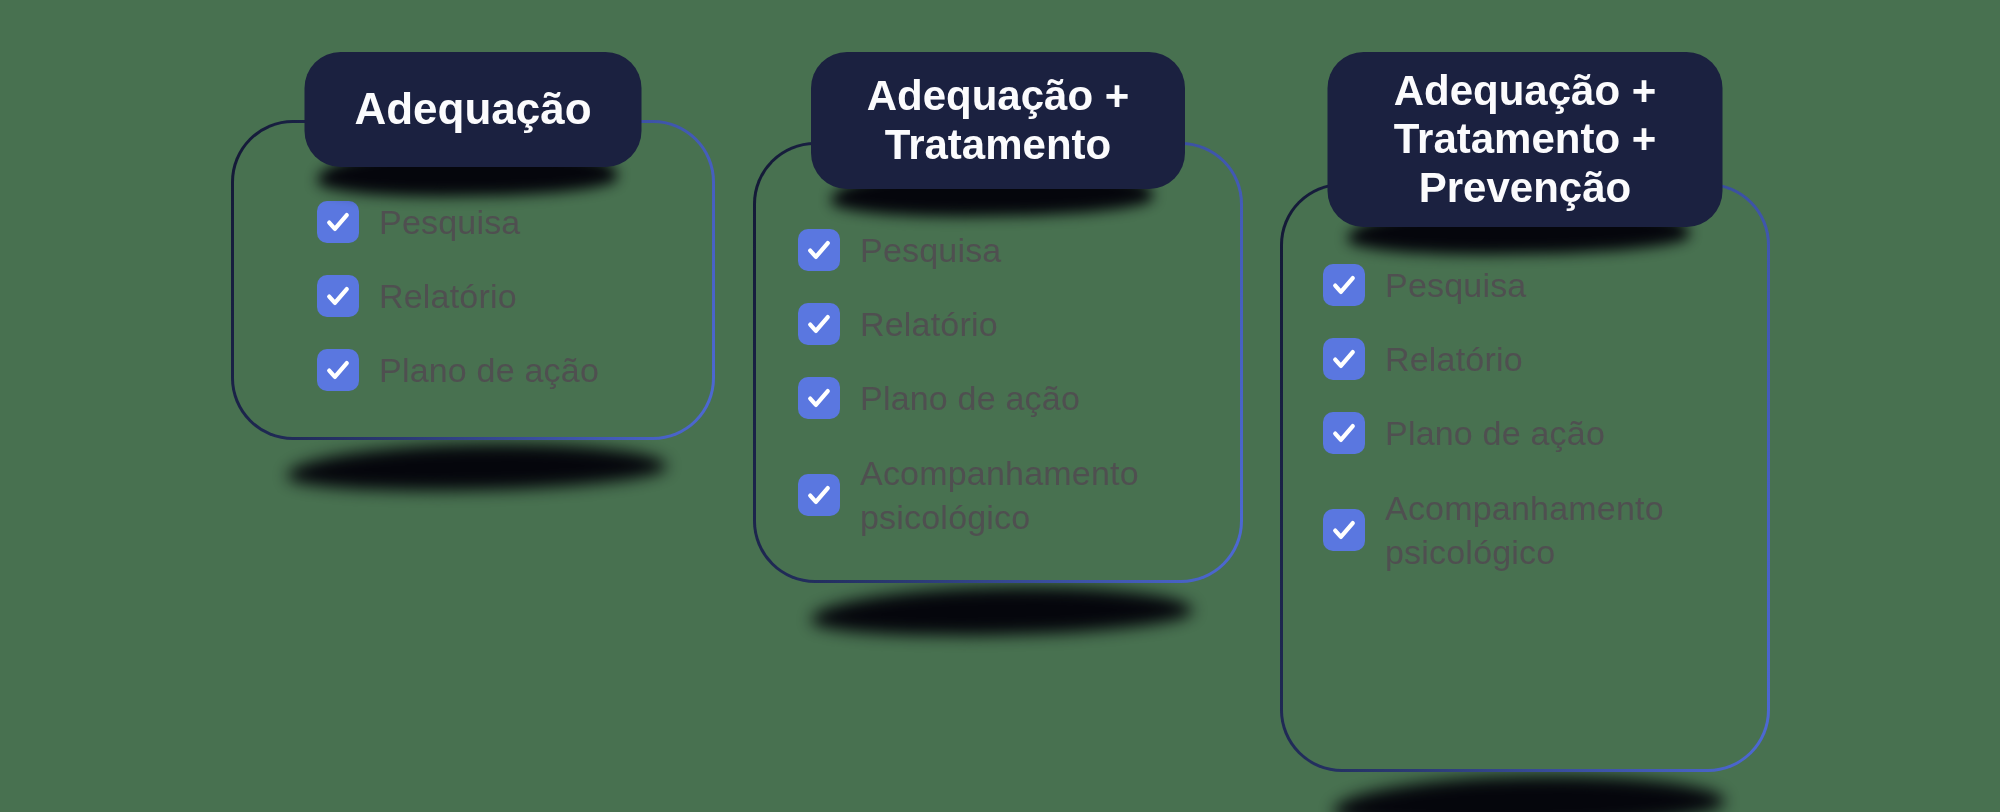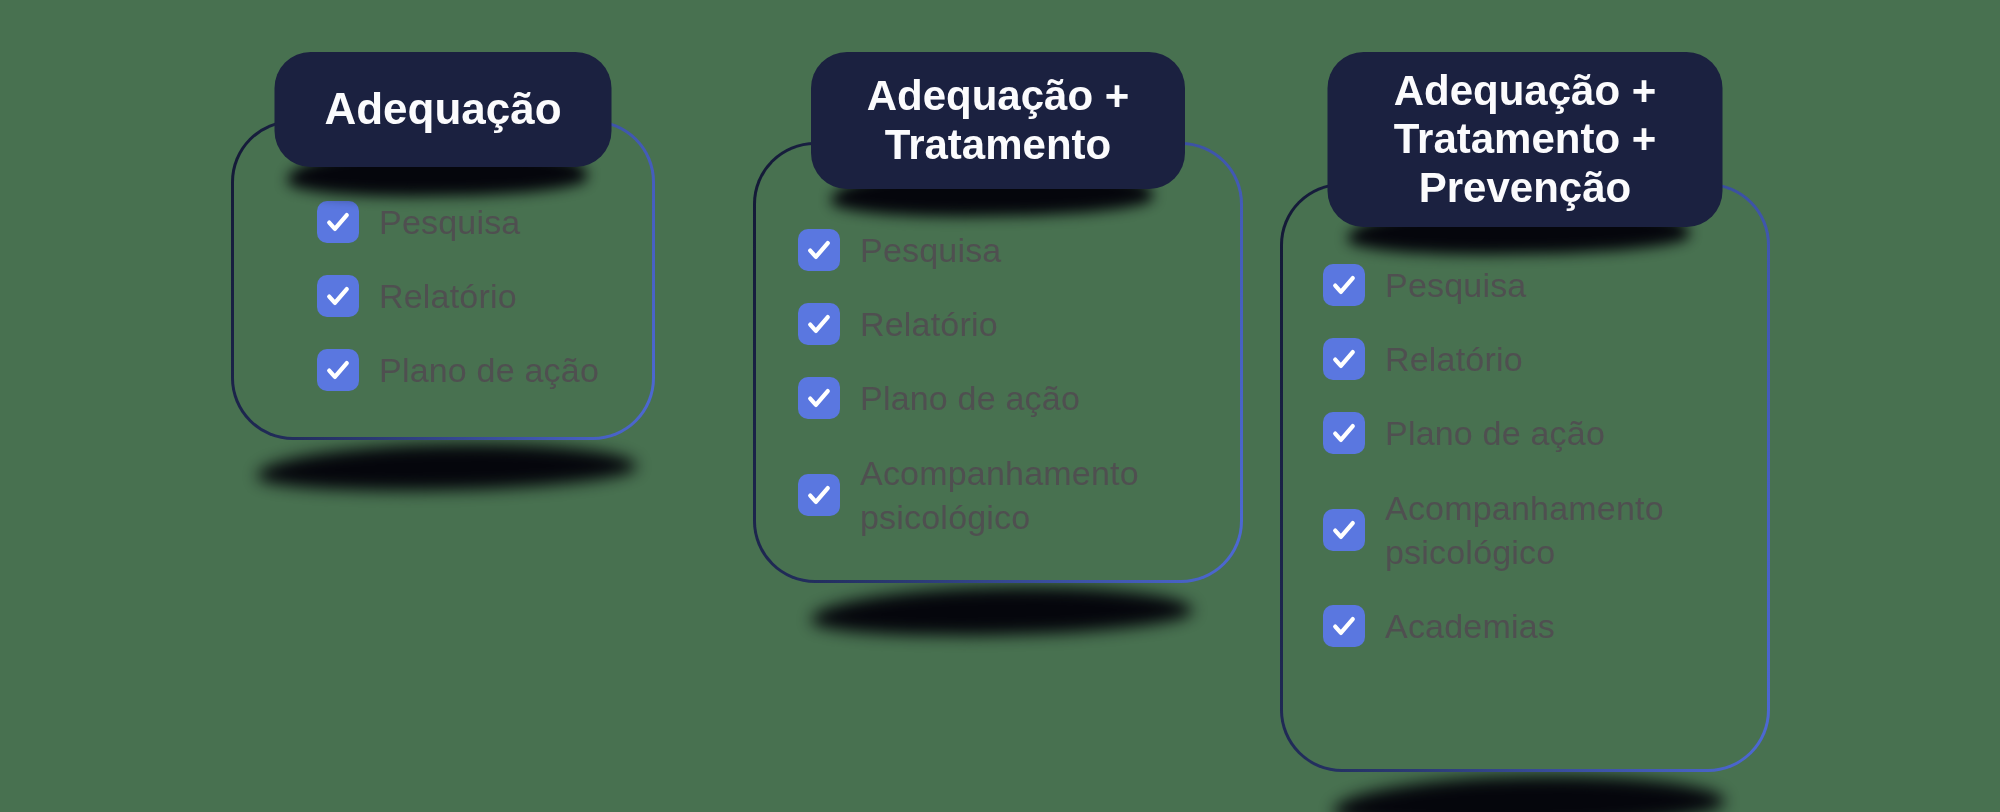--- a/index.html
+++ b/index.html
@@ -7,21 +7,21 @@
     font-family:"Liberation Sans", sans-serif;
     background:#487150;
   }
   .canvas{
     position:relative;
     width:2000px;height:812px;
     background:#487150;
     overflow:hidden;
   }
   .group{position:absolute;top:52px;}
-  .g1{left:231px;width:424px;}
+  .g1{left:231px;width:484px;}
   .g2{left:753px;width:490px;}
   .g3{left:1280px;width:490px;}
 
   
   .pill{
     position:absolute;top:0;left:50%;transform:translateX(-50%);
     z-index:3;
     background:#1b2140;
     border-radius:36px;
     display:flex;align-items:center;justify-content:center;
@@ -215,26 +215,18 @@
           <span class="label">Plano de ação</span>
         </div>
         <div class="row">
           <span class="checkbox">
             <svg viewBox="0 0 24 24" fill="none">
                 <path d="M5 12.5 L9.5 17.5 L19 6.5" stroke="#ffffff" stroke-width="3.4" stroke-linecap="round" stroke-linejoin="round"></path>
               </svg>
           </span>
           <span class="label">Acompanhamento psicológico</span>
         </div>
-        <div class="row">
-          <span class="checkbox">
-            <svg viewBox="0 0 24 24" fill="none">
-                <path d="M5 12.5 L9.5 17.5 L19 6.5" stroke="#ffffff" stroke-width="3.4" stroke-linecap="round" stroke-linejoin="round"></path>
-              </svg>
-          </span>
-          <span class="label">Academias</span>
-        </div>
       </div>
     </div>
     <div class="card-shadow"></div>
   </div>
 
 </div>
 
 </body></html>

